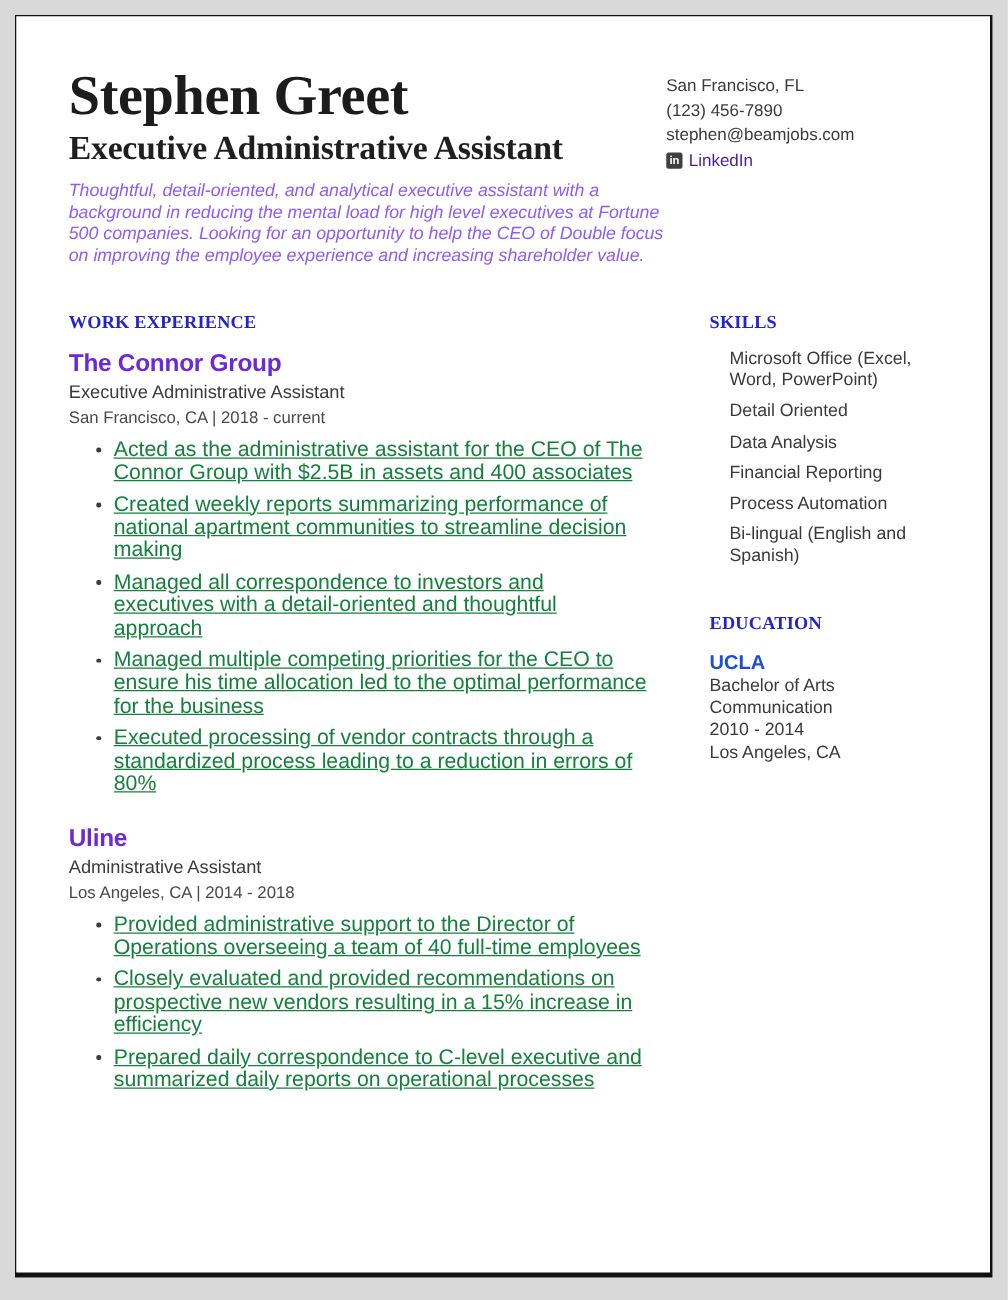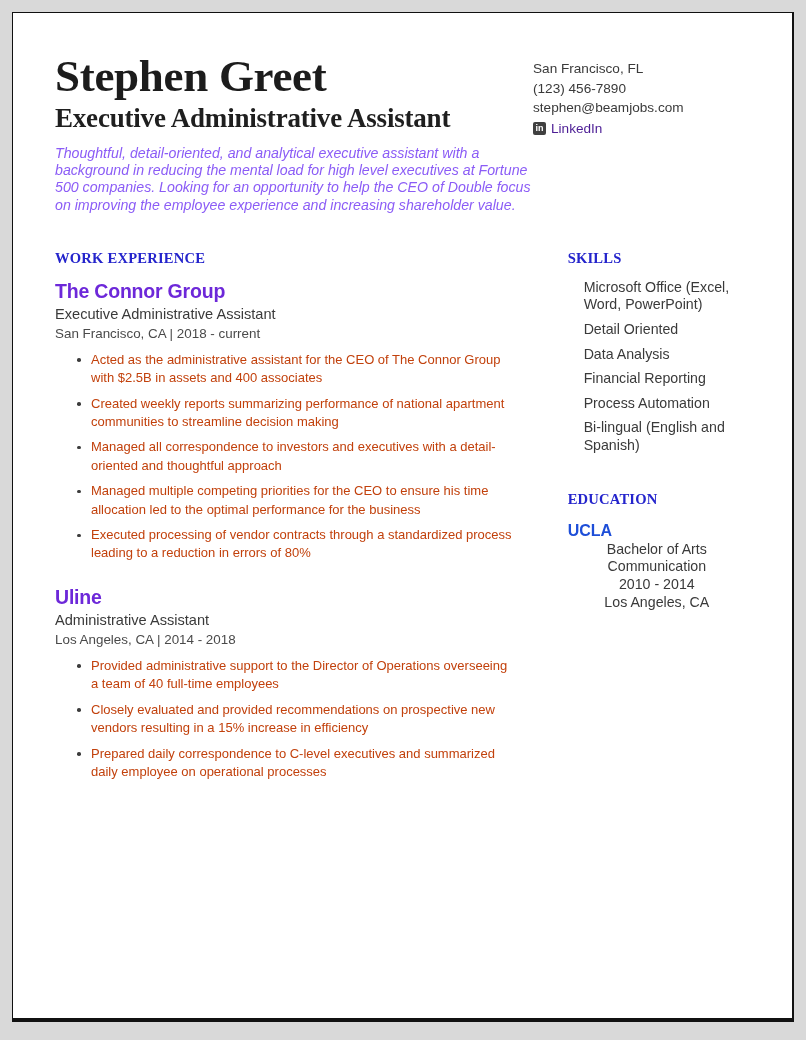--- a/index.html
+++ b/index.html
@@ -155,24 +155,25 @@
 
   .bullets {
     list-style: none;
     margin-top: 8px;
     padding-left: 0;
   }
 
   .bullets li {
     position: relative;
     padding-left: 36px;
-    font-size: 13px;
+    font-size: 17px;
     line-height: 18.4px;
-    color: #c2410c;
+    color: #15803d;
     margin-bottom: 7px;
+    text-decoration: underline;
   }
 
   .bullets li:last-child { margin-bottom: 0; }
 
   .bullets li::before {
     content: "";
     position: absolute;
     left: 22px;
     top: 7.5px;
     width: 3.5px;
@@ -201,21 +202,20 @@
     font-weight: bold;
     font-size: 16px;
     line-height: 21px;
     color: #1d4ed8;
   }
 
   .edu-line {
     font-size: 14.2px;
     line-height: 17.8px;
     color: #3a3a3a;
-    text-align: center;
   }
 </style>
 </head>
 <body>
 
 <div class="page-wrap">
   <div class="page">
 
     <div class="header">
       <div class="header-left">
@@ -253,21 +253,21 @@
           </ul>
         </div>
 
         <div class="job">
           <div class="company">Uline</div>
           <div class="role">Administrative Assistant</div>
           <div class="meta">Los Angeles, CA  |  2014 - 2018</div>
           <ul class="bullets">
             <li>Provided administrative support to the Director of Operations overseeing a team of 40 full-time employees</li>
             <li>Closely evaluated and provided recommendations on prospective new vendors resulting in a 15% increase in efficiency</li>
-            <li>Prepared daily correspondence to C-level executives and summarized daily employee on operational processes</li>
+            <li>Prepared daily correspondence to C-level executive and summarized daily reports on operational processes</li>
           </ul>
         </div>
       </div>
 
       <div class="col-side">
         <div class="section-heading">SKILLS</div>
         <ul class="skills-list">
           <li>Microsoft Office (Excel, Word, PowerPoint)</li>
           <li>Detail Oriented</li>
           <li>Data Analysis</li>

